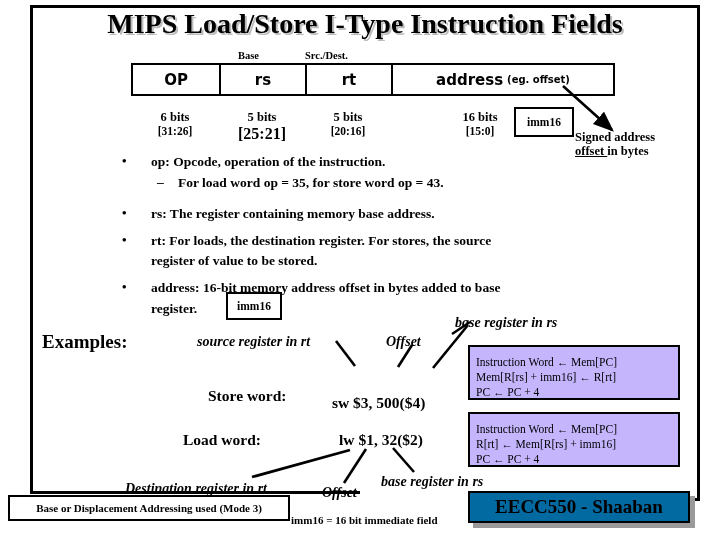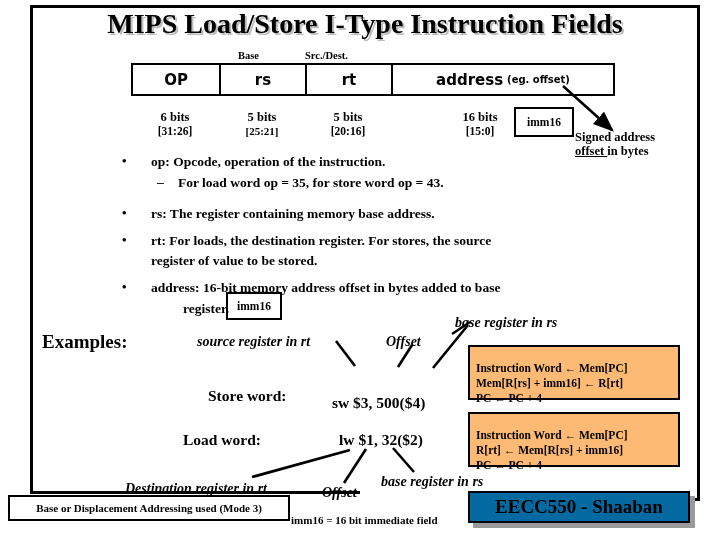--- a/index.html
+++ b/index.html
@@ -62,23 +62,23 @@
   .dash{position:absolute;font-size:13.5px;font-weight:bold;}
 
   
   .examples-h{position:absolute;left:42px;top:331px;font-size:19px;font-weight:bold;}
   .callout{position:absolute;font-size:14px;font-weight:bold;white-space:nowrap;font-style:italic;}
   .exlabel{position:absolute;font-size:15.5px;font-weight:bold;white-space:nowrap;}
   .excode{position:absolute;font-size:15.5px;font-weight:bold;white-space:nowrap;}
 
   
   .rtlbox{
-    position:absolute;border:2px solid #000;background:#fdba74;
-    font-size:11.5px;font-weight:bold;line-height:1.30;
-    padding:14px 5px 3px 6px;box-sizing:border-box;white-space:nowrap;
+    position:absolute;border:2px solid #000;background:#c4b5fd;
+    font-size:11.5px;font-weight:normal;line-height:1.30;
+    padding:8px 5px 3px 6px;box-sizing:border-box;white-space:nowrap;
   }
   .rtlbox div{white-space:nowrap;}
 
   
   .modebox{
     position:absolute;left:8px;top:495px;width:278px;height:22px;border:2px solid #000;
     display:flex;align-items:center;justify-content:center;
     font-size:11px;font-weight:bold;white-space:nowrap;background:#fff;
   }
   .immnote{position:absolute;left:291px;top:514px;font-size:11px;font-weight:bold;white-space:nowrap;}
@@ -126,21 +126,21 @@
       <span class="addr-sub">(eg. offset)</span>
     </div>
   </div>
 
   <div class="bits" style="left:131px;top:110px;width:88px;">
     <span>6 bits</span>
     <span class="r2" style="font-size:11.5px;">[31:26]</span>
   </div>
   <div class="bits" style="left:219px;top:110px;width:86px;">
     <span>5 bits</span>
-    <span class="r2" style="font-size:11px;">[25:21]</span>
+    <span class="r2" style="font-size:16px;">[25:21]</span>
   </div>
   <div class="bits" style="left:305px;top:110px;width:86px;">
     <span>5 bits</span>
     <span class="r2" style="font-size:11.5px;">[20:16]</span>
   </div>
   <div class="bits" style="left:443px;top:110px;width:74px;">
     <span>16  bits</span>
     <span class="r2" style="font-size:11.5px;">[15:0]</span>
   </div>
 
@@ -163,21 +163,21 @@
 
   <div class="bullet-dot" style="left:122px;top:205px;">•</div>
   <div class="bul" style="left:151px;top:205px;">rs: The register containing memory base address.</div>
 
   <div class="bullet-dot" style="left:122px;top:232px;">•</div>
   <div class="bul" style="left:151px;top:232px;">rt: For loads, the destination register.  For stores, the source</div>
   <div class="bul" style="left:151px;top:252px;">register of value to be stored.</div>
 
   <div class="bullet-dot" style="left:122px;top:279px;">•</div>
   <div class="bul" style="left:151px;top:279px;">address:  16-bit memory address offset in bytes added to base</div>
-  <div class="bul" style="left:151px;top:300px;margin-left:32px;">register.</div>
+  <div class="bul" style="left:151px;top:300px;">register.</div>
 
   <div class="imm-box" style="left:226px;top:292px;width:52px;height:24px;">
     <span>imm16</span>
   </div>
 
   <div class="callout" style="left:455px;top:315px;">base register in rs</div>
 
   <div class="examples-h">Examples:</div>
 
   <div class="callout" style="left:197px;top:334px;">source register in rt</div>

